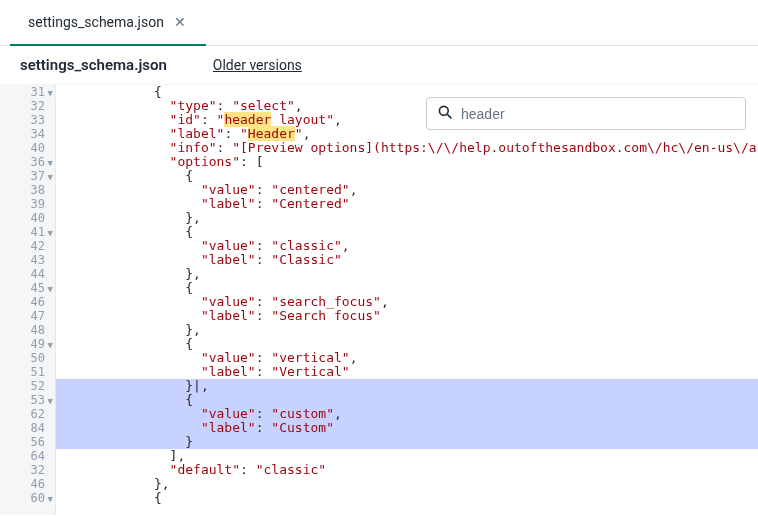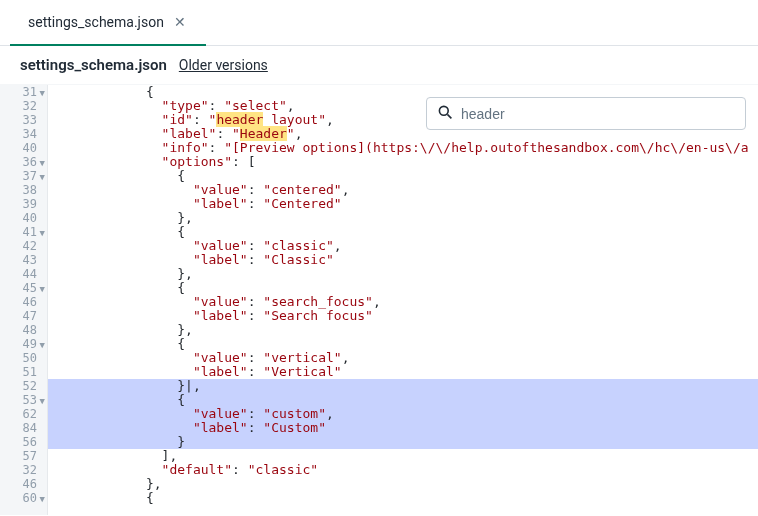--- a/index.html
+++ b/index.html
@@ -44,39 +44,40 @@
     border-bottom: 1px solid #f4f6f8;
   }
   .file-title {
     font-weight: 600;
     font-size: 15px;
   }
   .older-versions {
     text-decoration: underline;
     color: #212b36;
     font-size: 14px;
+    margin-left: 34px;
   }
   .editor-wrap {
     position: relative;
   }
   .editor {
     display: flex;
     font-family: Menlo, Monaco, Consolas, monospace;
     font-size: 13px;
     line-height: 14px;
     height: 430px;
     overflow: hidden;
   }
   .gutter {
     background: #f4f6f8;
     text-align: right;
     color: #919eab;
     padding: 0 4px 0 0;
     user-select: none;
-    width: 48px;
+    width: 56px;
     border-right: 1px solid #e6e9ec;
   }
   .gutter-line {
     height: 14px;
     padding-right: 6px;
     font-size: 12px;
     position: relative;
   }
   .fold-marker {
     position: absolute;
@@ -162,21 +163,21 @@
         <div class="gutter-line">47</div>
         <div class="gutter-line">48</div>
         <div class="gutter-line">49<span class="fold-marker">▼</span></div>
         <div class="gutter-line">50</div>
         <div class="gutter-line">51</div>
         <div class="gutter-line">52</div>
         <div class="gutter-line">53<span class="fold-marker">▼</span></div>
         <div class="gutter-line">62</div>
         <div class="gutter-line">84</div>
         <div class="gutter-line">56</div>
-        <div class="gutter-line">57</div>
+        <div class="gutter-line">64</div>
         <div class="gutter-line">32</div>
         <div class="gutter-line">46</div>
         <div class="gutter-line">60<span class="fold-marker">▼</span></div>
       </div>
     <div class="code" id="code"><div class="code-line">            <span class="punct">{</span></div><div class="code-line">              <span class="key">"type"</span><span class="punct">: </span><span class="string">"select"</span><span class="punct">,</span></div><div class="code-line">              <span class="key">"id"</span><span class="punct">: </span><span class="string">"</span><span class="string highlight-yellow">header</span><span class="string">_layout"</span><span class="punct">,</span></div><div class="code-line">              <span class="key">"label"</span><span class="punct">: </span><span class="string">"</span><span class="string highlight-yellow">Header</span><span class="string">"</span><span class="punct">,</span></div><div class="code-line">              <span class="key">"info"</span><span class="punct">: </span><span class="string">"[Preview options](https:\/\/help.outofthesandbox.com\/hc\/en-us\/a</span></div><div class="code-line">              <span class="key">"options"</span><span class="punct">: [</span></div><div class="code-line">                <span class="punct">{</span></div><div class="code-line">                  <span class="key">"value"</span><span class="punct">: </span><span class="string">"centered"</span><span class="punct">,</span></div><div class="code-line">                  <span class="key">"label"</span><span class="punct">: </span><span class="string">"Centered"</span></div><div class="code-line">                <span class="punct">},</span></div><div class="code-line">                <span class="punct">{</span></div><div class="code-line">                  <span class="key">"value"</span><span class="punct">: </span><span class="string">"classic"</span><span class="punct">,</span></div><div class="code-line">                  <span class="key">"label"</span><span class="punct">: </span><span class="string">"Classic"</span></div><div class="code-line">                <span class="punct">},</span></div><div class="code-line">                <span class="punct">{</span></div><div class="code-line">                  <span class="key">"value"</span><span class="punct">: </span><span class="string">"search_focus"</span><span class="punct">,</span></div><div class="code-line">                  <span class="key">"label"</span><span class="punct">: </span><span class="string">"Search focus"</span></div><div class="code-line">                <span class="punct">},</span></div><div class="code-line">                <span class="punct">{</span></div><div class="code-line">                  <span class="key">"value"</span><span class="punct">: </span><span class="string">"vertical"</span><span class="punct">,</span></div><div class="code-line">                  <span class="key">"label"</span><span class="punct">: </span><span class="string">"Vertical"</span></div><div class="code-line selected-block">                <span class="punct">}|,</span></div><div class="code-line selected-block">                <span class="punct">{</span></div><div class="code-line selected-block">                  <span class="key">"value"</span><span class="punct">: </span><span class="string">"custom"</span><span class="punct">,</span></div><div class="code-line selected-block">                  <span class="key">"label"</span><span class="punct">: </span><span class="string">"Custom"</span></div><div class="code-line selected-block">                <span class="punct">}</span></div><div class="code-line">              <span class="punct">],</span></div><div class="code-line">              <span class="key">"default"</span><span class="punct">: </span><span class="string">"classic"</span></div><div class="code-line">            <span class="punct">},</span></div><div class="code-line">            <span class="punct">{</span></div></div>
   </div>
 
   <div class="search-box">
     <span>
       <svg class="search-icon-svg" viewBox="0 0 20 20" fill="none" stroke="#212b36" stroke-width="2">

